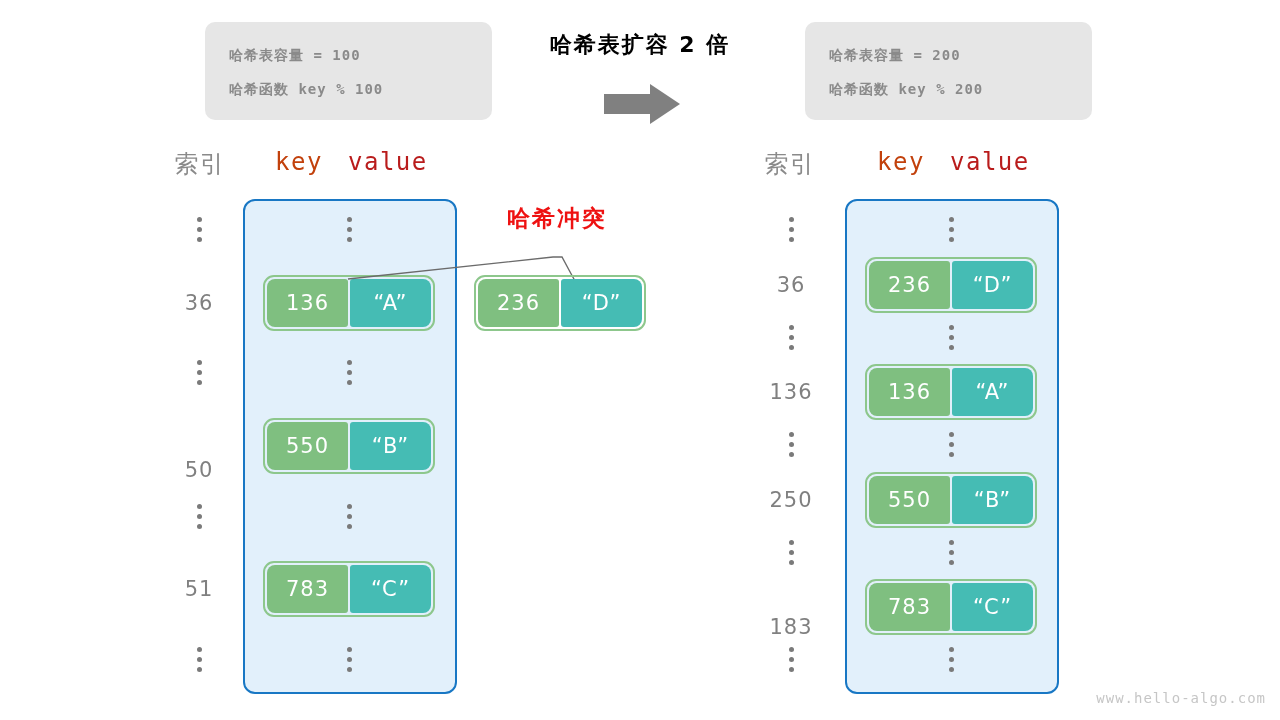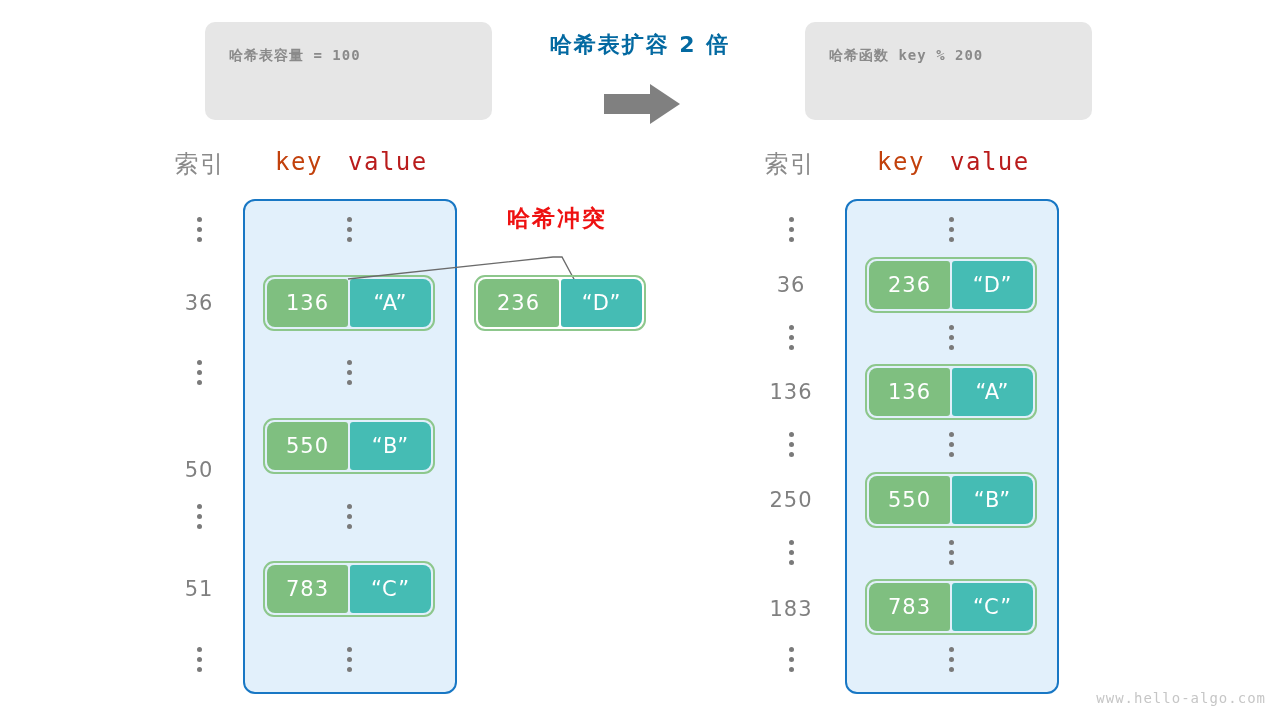--- a/index.html
+++ b/index.html
@@ -38,21 +38,21 @@
 
   
   #center-title {
     position: absolute;
     left: 520px;
     top: 30px;
     width: 240px;
     text-align: center;
     font-size: 22px;
     font-weight: bold;
-    color: #0369a1;
+    color: #000000;
     letter-spacing: 2px;
     white-space: pre;
   }
   #arrow-icon {
     position: absolute;
     left: 604px;
     top: 84px;
     width: 76px;
     height: 40px;
   }
@@ -178,23 +178,25 @@
     font-size: 14px;
     color: #c6c6c6;
     letter-spacing: 1px;
   }
 </style>
 </head>
 <body>
 
 <div class="info-box" id="info-left">
   <div class="info-line">哈希表容量 = 100</div>
+  <div class="info-line">哈希函数 key % 100</div>
 </div>
 
 <div class="info-box" id="info-right">
+  <div class="info-line">哈希表容量 = 200</div>
   <div class="info-line">哈希函数 key % 200</div>
 </div>
 
 <div id="center-title">哈希表扩容 2 倍</div>
 <svg id="arrow-icon" viewBox="0 0 76 40">
   <polygon points="0,10 46,10 46,0 76,20 46,40 46,30 0,30" fill="#808080"></polygon>
 </svg>
 
 <div class="col-head head-index" style="left:155px; top:148px; width:90px; text-align:center;">索引</div>
 <div class="col-head head-key" style="left:275px; top:148px;">key</div>
@@ -313,21 +315,21 @@
     <div class="vdots" style="left: 791px; top: 553.5px;">
       <i></i>
       <i></i>
       <i></i>
     </div>
     <div class="vdots" style="left: 951px; top: 553.5px;">
       <i></i>
       <i></i>
       <i></i>
     </div>
-    <div class="index-label" style="left: 746px; top: 609px;">183</div>
+    <div class="index-label" style="left: 746px; top: 627px;">183</div>
     <div class="kv-pair" style="left: 865px; top: 607.25px;">
       <div class="kv-key">783</div>
       <div class="kv-val">“C”</div>
     </div>
     <div class="vdots" style="left: 791px; top: 661px;">
       <i></i>
       <i></i>
       <i></i>
     </div>
     <div class="vdots" style="left: 951px; top: 661px;">

